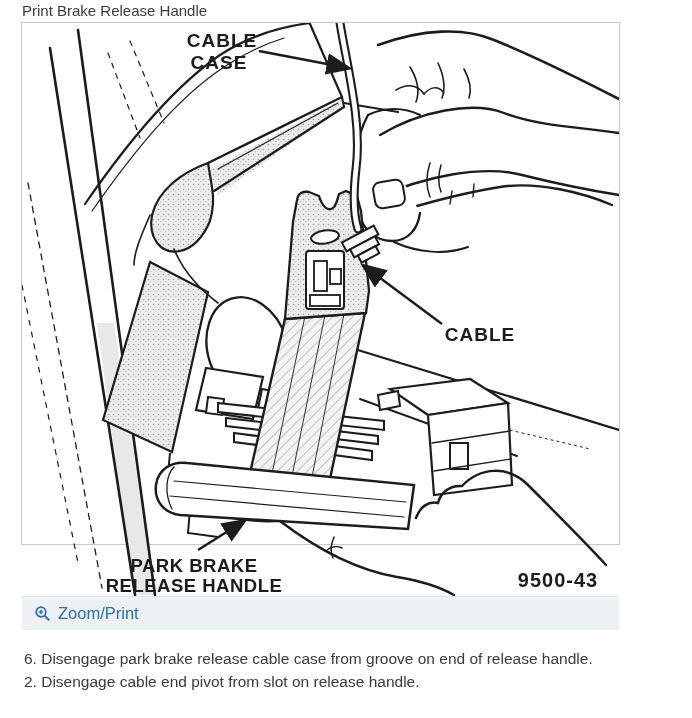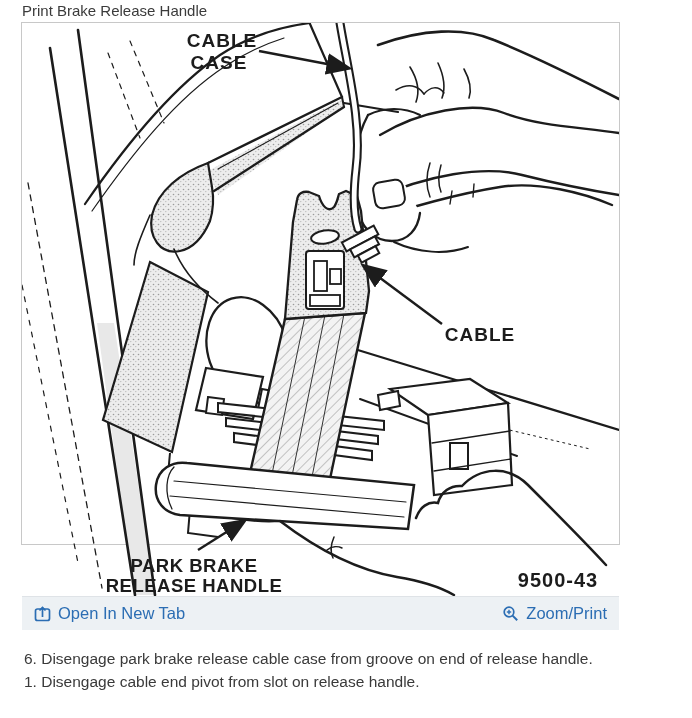--- a/index.html
+++ b/index.html
@@ -181,34 +181,26 @@
       <text x="458" y="318" font-size="19" letter-spacing="1">CABLE</text>
       <text x="172" y="549" font-size="18.5" letter-spacing="0.5">PARK BRAKE</text>
       <text x="172" y="569" font-size="18.5" letter-spacing="0.5">RELEASE HANDLE</text>
       <text x="536" y="564" font-size="20" letter-spacing="1">9500-43</text>
     </g>
   </svg>
 
   <div class="figure-footer">
     <a class="footer-link">
       <svg width="17" height="17" viewBox="0 0 17 17">
-        <rect x="1.5" y="4" width="14" height="11.5" rx="2" fill="none" stroke="#2b6db3" stroke-width="1.7"></rect>
-        <line x1="8.5" y1="12" x2="8.5" y2="2.5" stroke="#2b6db3" stroke-width="1.7"></line>
-        <path d="M5.5,5.5 L8.5,2.5 L11.5,5.5" fill="none" stroke="#2b6db3" stroke-width="1.7"></path>
-      </svg>
-      <span>Open In New Tab</span>
-    </a>
-    <a class="footer-link">
-      <svg width="17" height="17" viewBox="0 0 17 17">
         <circle cx="7" cy="7" r="4.8" fill="none" stroke="#2b6db3" stroke-width="1.7"></circle>
         <line x1="10.6" y1="10.6" x2="15.2" y2="15.2" stroke="#2b6db3" stroke-width="2"></line>
         <line x1="7" y1="4.8" x2="7" y2="9.2" stroke="#2b6db3" stroke-width="1.4"></line>
         <line x1="4.8" y1="7" x2="9.2" y2="7" stroke="#2b6db3" stroke-width="1.4"></line>
       </svg>
       <span>Zoom/Print</span>
     </a>
   </div>
 </div>
 
 <div class="instructions">
   <div class="instr-line">6. Disengage park brake release cable case from groove on end of release handle.</div>
-  <div class="instr-line">1. Disengage cable end pivot from slot on release handle.</div>
+  <div class="instr-line">2. Disengage cable end pivot from slot on release handle.</div>
 </div>
 
 </body></html>

